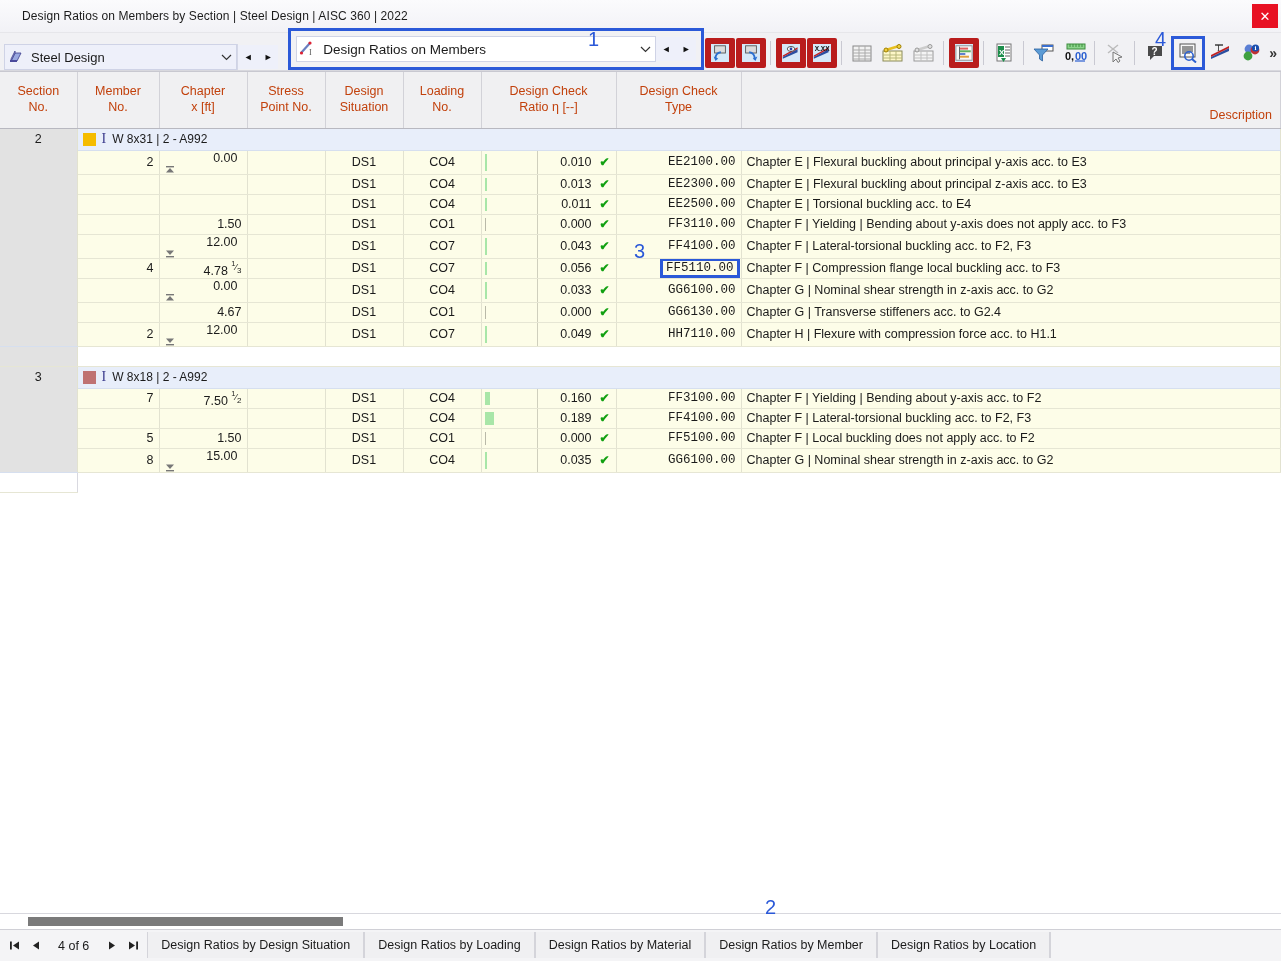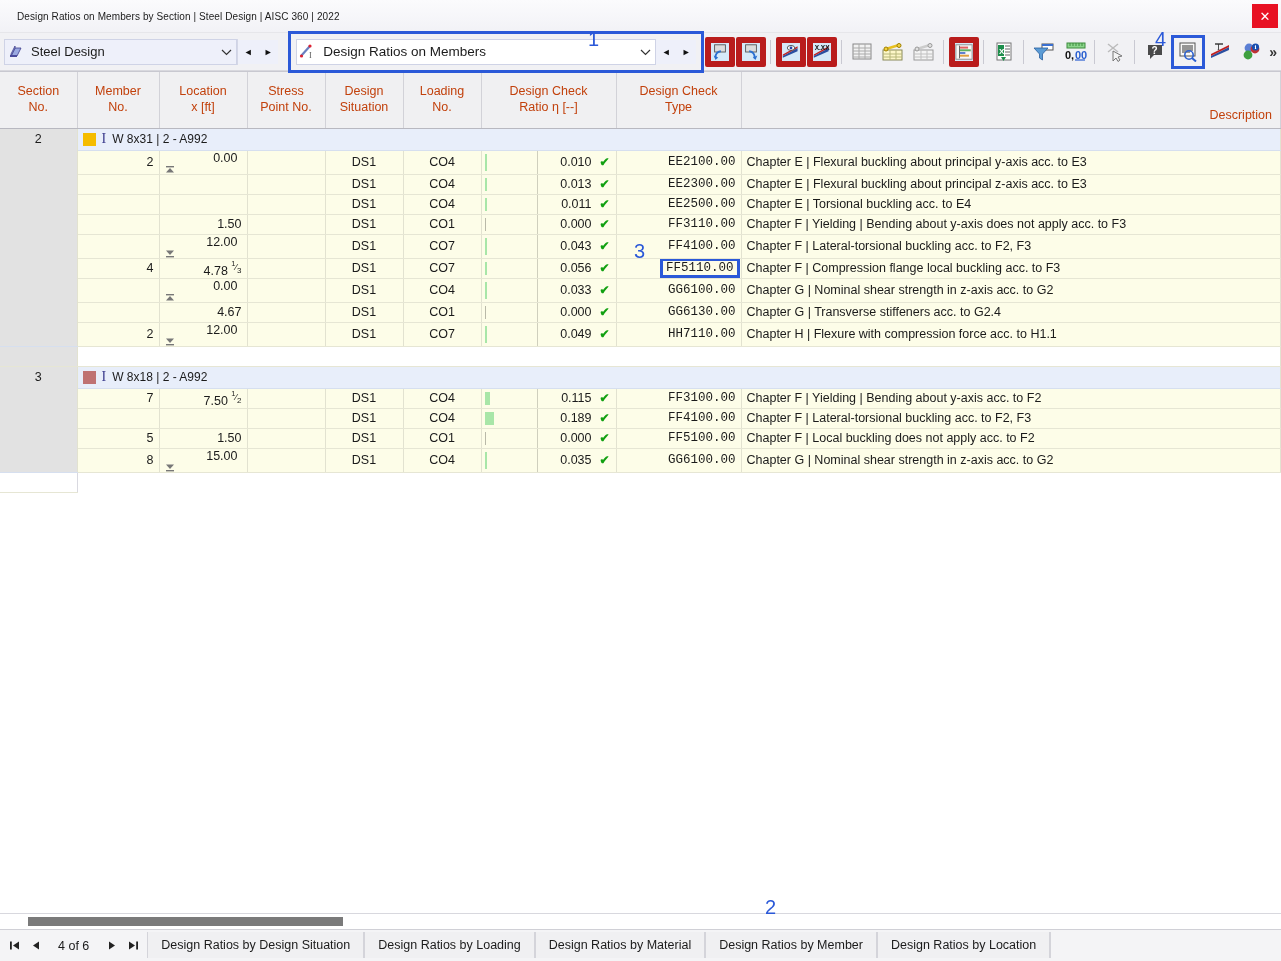--- a/index.html
+++ b/index.html
@@ -21,26 +21,25 @@
   
   .titlebar {
     height: 33px;
     background: linear-gradient(#fbfbfd, #f2f2f6);
     border-bottom: 1px solid #e6e6ea;
     display: flex; align-items: center;
     position: relative;
     flex: 0 0 33px;
   }
   .title-text {
-    font-size: 10px;
+    font-size: 12px;
     color: #1b1b1b;
-    padding-left: 2px;
+    padding-left: 22px;
     letter-spacing: 0.1px;
     white-space: nowrap;
-    margin-left: 15px;
   }
   .close-btn {
     position: absolute;
     right: 3px; top: 4px;
     width: 26px; height: 24px;
     background: #e81123;
     color: #fff;
     display: flex; align-items: center; justify-content: center;
     font-size: 13px; line-height: 1;
     cursor: pointer;
@@ -62,21 +61,21 @@
     padding: 3px 9px;
     cursor: default;
     white-space: nowrap;
   }
 
   
   .toolbar {
     height: 38px;
     background: #f1f1f4;
     border-bottom: 1px solid #d8d8de;
-    display: flex; align-items: center;
+    display: flex; align-items: flex-end;
     flex: 0 0 38px;
     position: relative;
     z-index: 2;
   }
   .combo {
     height: 26px;
     background: #eef0fa;
     border: 1px solid #cfd3e6;
     display: flex; align-items: center;
     margin-left: 4px;
@@ -574,21 +573,21 @@
         <tr>
           <th>
             <div>Section</div>
             <div>No.</div>
           </th>
           <th>
             <div>Member</div>
             <div>No.</div>
           </th>
           <th>
-            <div>Location</div>
+            <div>Chapter</div>
             <div>x [ft]</div>
           </th>
           <th>
             <div>Stress</div>
             <div>Point No.</div>
           </th>
           <th>
             <div>Design</div>
             <div>Situation</div>
           </th>
@@ -812,21 +811,21 @@
             <td class="num">7</td>
             <td class="num">7.50 <span class="frac"><sup>1</sup>⁄<sub style="font-size:8px">2</sub></span></td>
             <td class="num"></td>
             <td class="ctr">DS1</td>
             <td class="ctr">CO4</td>
             <td class="ratio-cell">
               <span class="ratio-inner">
                 <span class="ratio-bar-zone">
                   <span class="ratio-bar" style="width:5.98px"></span>
                 </span>
-                <span class="ratio-val">0.115</span>
+                <span class="ratio-val">0.160</span>
                 <span class="ratio-ok">✔</span>
               </span>
             </td>
             <td class="dct">FF3100.00</td>
             <td>Chapter F | Yielding | Bending about y-axis acc. to F2</td>
           </tr>
           <tr class="data-row">
             <td class="num"></td>
             <td class="num"></td>
             <td class="num"></td>

